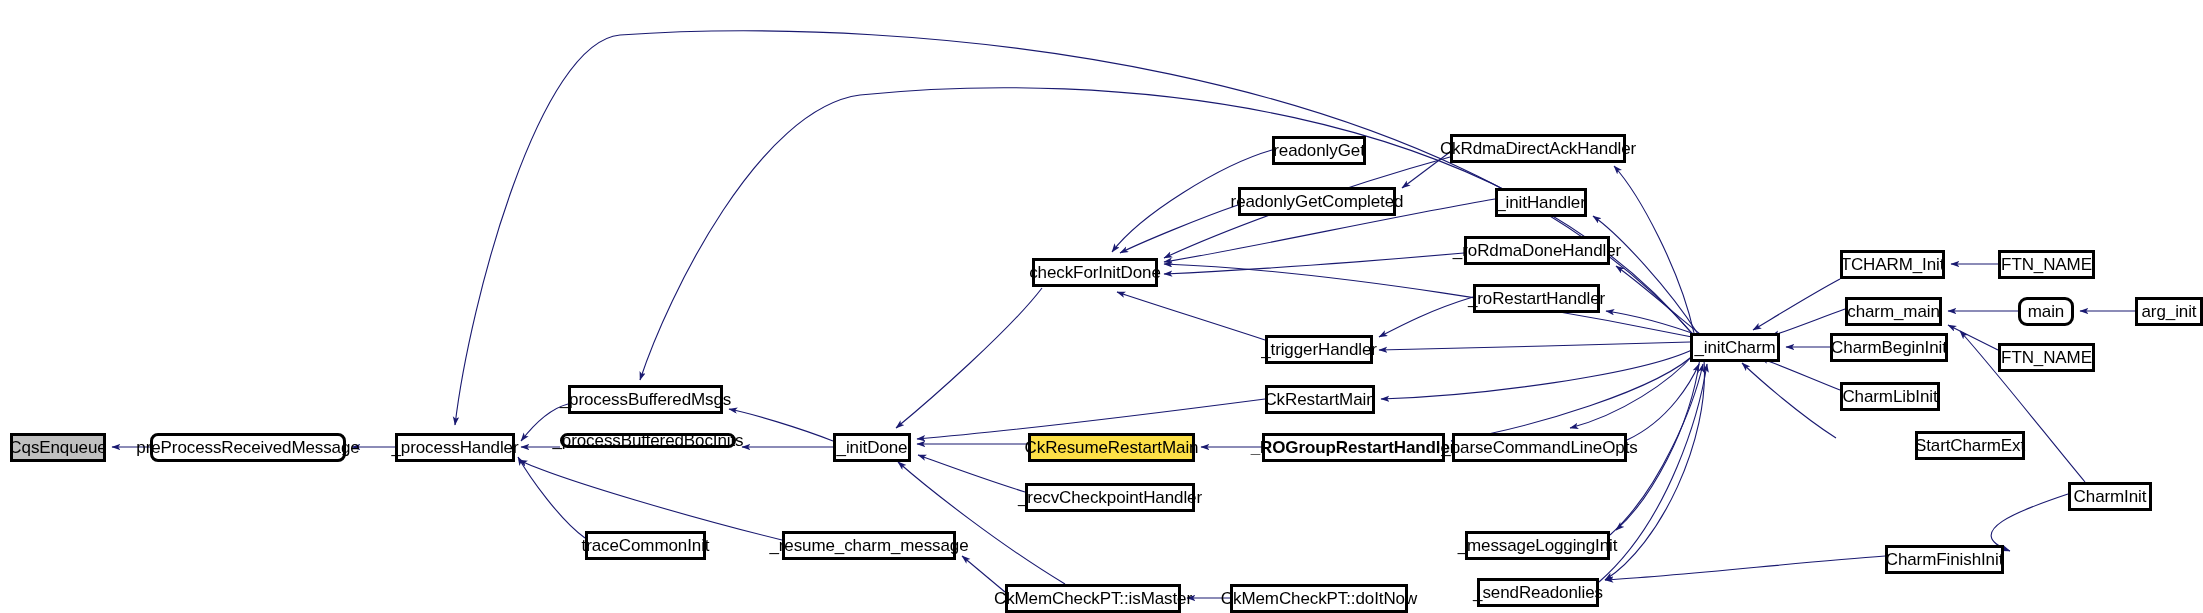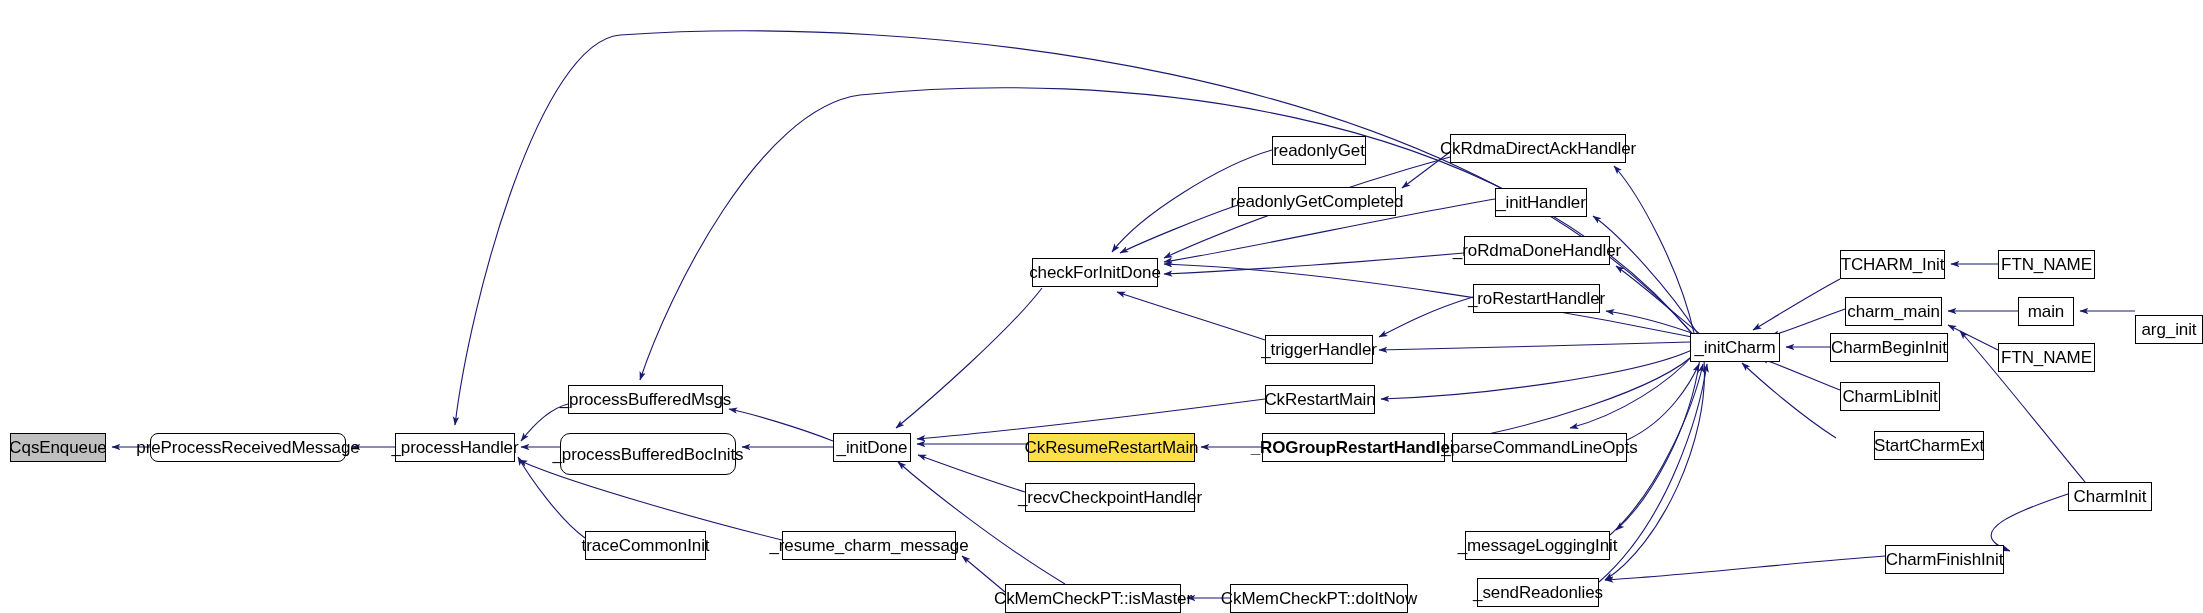--- a/index.html
+++ b/index.html
@@ -19,21 +19,21 @@
   #edge-layer {
     position: absolute;
     left: 0; top: 0;
     width: 2203px;
     height: 613px;
     pointer-events: none;
   }
   .node {
     position: absolute;
     box-sizing: border-box;
-    border: 1px solid #a16207;
+    border: 3px solid #a16207;
     background: #ffffff;
     color: #000000;
     font-size: 17px;
     line-height: 1;
     display: flex;
     align-items: center;
     justify-content: center;
     white-space: nowrap;
     letter-spacing: -0.1px;
     z-index: 5;
@@ -117,21 +117,21 @@
       </div>
       <div class="node" style="left: 150px; top: 433px; width: 196px; height: 29px; border-color: rgb(0, 0, 0); color: rgb(0, 0, 0); background: rgb(255, 255, 255); border-radius: 8px;">
         <span class="node-label">preProcessReceivedMessage</span>
       </div>
       <div class="node" style="left: 395px; top: 433px; width: 120px; height: 29px; border-color: rgb(0, 0, 0); color: rgb(0, 0, 0); background: rgb(255, 255, 255);">
         <span class="node-label">_processHandler</span>
       </div>
       <div class="node" style="left: 568px; top: 385px; width: 155px; height: 29px; border-color: rgb(0, 0, 0); color: rgb(0, 0, 0); background: rgb(255, 255, 255);">
         <span class="node-label">_processBufferedMsgs</span>
       </div>
-      <div class="node" style="left: 560px; top: 433px; width: 176px; height: 42px; border-color: rgb(0, 0, 0); color: rgb(0, 0, 0); background: rgb(255, 255, 255); border-radius: 10px;">
+      <div class="node" style="left: 560px; top: 433px; width: 176px; height: 15px; border-color: rgb(0, 0, 0); color: rgb(0, 0, 0); background: rgb(255, 255, 255); border-radius: 10px;">
         <span class="node-label">_processBufferedBocInits</span>
       </div>
       <div class="node" style="left: 585px; top: 531px; width: 121px; height: 29px; border-color: rgb(0, 0, 0); color: rgb(0, 0, 0); background: rgb(255, 255, 255);">
         <span class="node-label">traceCommonInit</span>
       </div>
       <div class="node" style="left: 833px; top: 433px; width: 78px; height: 29px; border-color: rgb(0, 0, 0); color: rgb(0, 0, 0); background: rgb(255, 255, 255);">
         <span class="node-label">_initDone</span>
       </div>
       <div class="node" style="left: 782px; top: 531px; width: 174px; height: 29px; border-color: rgb(0, 0, 0); color: rgb(0, 0, 0); background: rgb(255, 255, 255);">
         <span class="node-label">_resume_charm_message</span>
@@ -192,36 +192,36 @@
       </div>
       <div class="node" style="left: 1840px; top: 250px; width: 105px; height: 29px; border-color: rgb(0, 0, 0); color: rgb(0, 0, 0); background: rgb(255, 255, 255);">
         <span class="node-label">TCHARM_Init</span>
       </div>
       <div class="node" style="left: 1998px; top: 250px; width: 97px; height: 29px; border-color: rgb(0, 0, 0); color: rgb(0, 0, 0); background: rgb(255, 255, 255);">
         <span class="node-label">FTN_NAME</span>
       </div>
       <div class="node" style="left: 1845px; top: 297px; width: 97px; height: 29px; border-color: rgb(0, 0, 0); color: rgb(0, 0, 0); background: rgb(255, 255, 255);">
         <span class="node-label">charm_main</span>
       </div>
-      <div class="node" style="left: 2018px; top: 297px; width: 56px; height: 29px; border-color: rgb(0, 0, 0); color: rgb(0, 0, 0); background: rgb(255, 255, 255);">
+      <div class="node" style="left: 2018px; top: 297px; width: 56px; height: 29px; border-color: rgb(0, 0, 0); color: rgb(0, 0, 0); background: rgb(255, 255, 255); border-radius: 9px;">
         <span class="node-label">main</span>
       </div>
-      <div class="node" style="left: 2135px; top: 315px; width: 68px; height: 29px; border-color: rgb(0, 0, 0); color: rgb(0, 0, 0); background: rgb(255, 255, 255);">
+      <div class="node" style="left: 2135px; top: 297px; width: 68px; height: 29px; border-color: rgb(0, 0, 0); color: rgb(0, 0, 0); background: rgb(255, 255, 255);">
         <span class="node-label">arg_init</span>
       </div>
       <div class="node" style="left: 1830px; top: 333px; width: 118px; height: 29px; border-color: rgb(0, 0, 0); color: rgb(0, 0, 0); background: rgb(255, 255, 255);">
         <span class="node-label">CharmBeginInit</span>
       </div>
       <div class="node" style="left: 1998px; top: 343px; width: 97px; height: 29px; border-color: rgb(0, 0, 0); color: rgb(0, 0, 0); background: rgb(255, 255, 255);">
         <span class="node-label">FTN_NAME</span>
       </div>
       <div class="node" style="left: 1840px; top: 382px; width: 100px; height: 29px; border-color: rgb(0, 0, 0); color: rgb(0, 0, 0); background: rgb(255, 255, 255);">
         <span class="node-label">CharmLibInit</span>
       </div>
-      <div class="node" style="left: 1874px; top: 431px; width: 110px; height: 29px; border-color: rgb(0, 0, 0); color: rgb(0, 0, 0); background: rgb(255, 255, 255);">
+      <div class="node" style="left: 1915px; top: 431px; width: 110px; height: 29px; border-color: rgb(0, 0, 0); color: rgb(0, 0, 0); background: rgb(255, 255, 255);">
         <span class="node-label">StartCharmExt</span>
       </div>
       <div class="node" style="left: 2068px; top: 482px; width: 84px; height: 29px; border-color: rgb(0, 0, 0); color: rgb(0, 0, 0); background: rgb(255, 255, 255);">
         <span class="node-label">CharmInit</span>
       </div>
       <div class="node" style="left: 1885px; top: 545px; width: 119px; height: 29px; border-color: rgb(0, 0, 0); color: rgb(0, 0, 0); background: rgb(255, 255, 255);">
         <span class="node-label">CharmFinishInit</span>
       </div>
     </div>
 </div>

